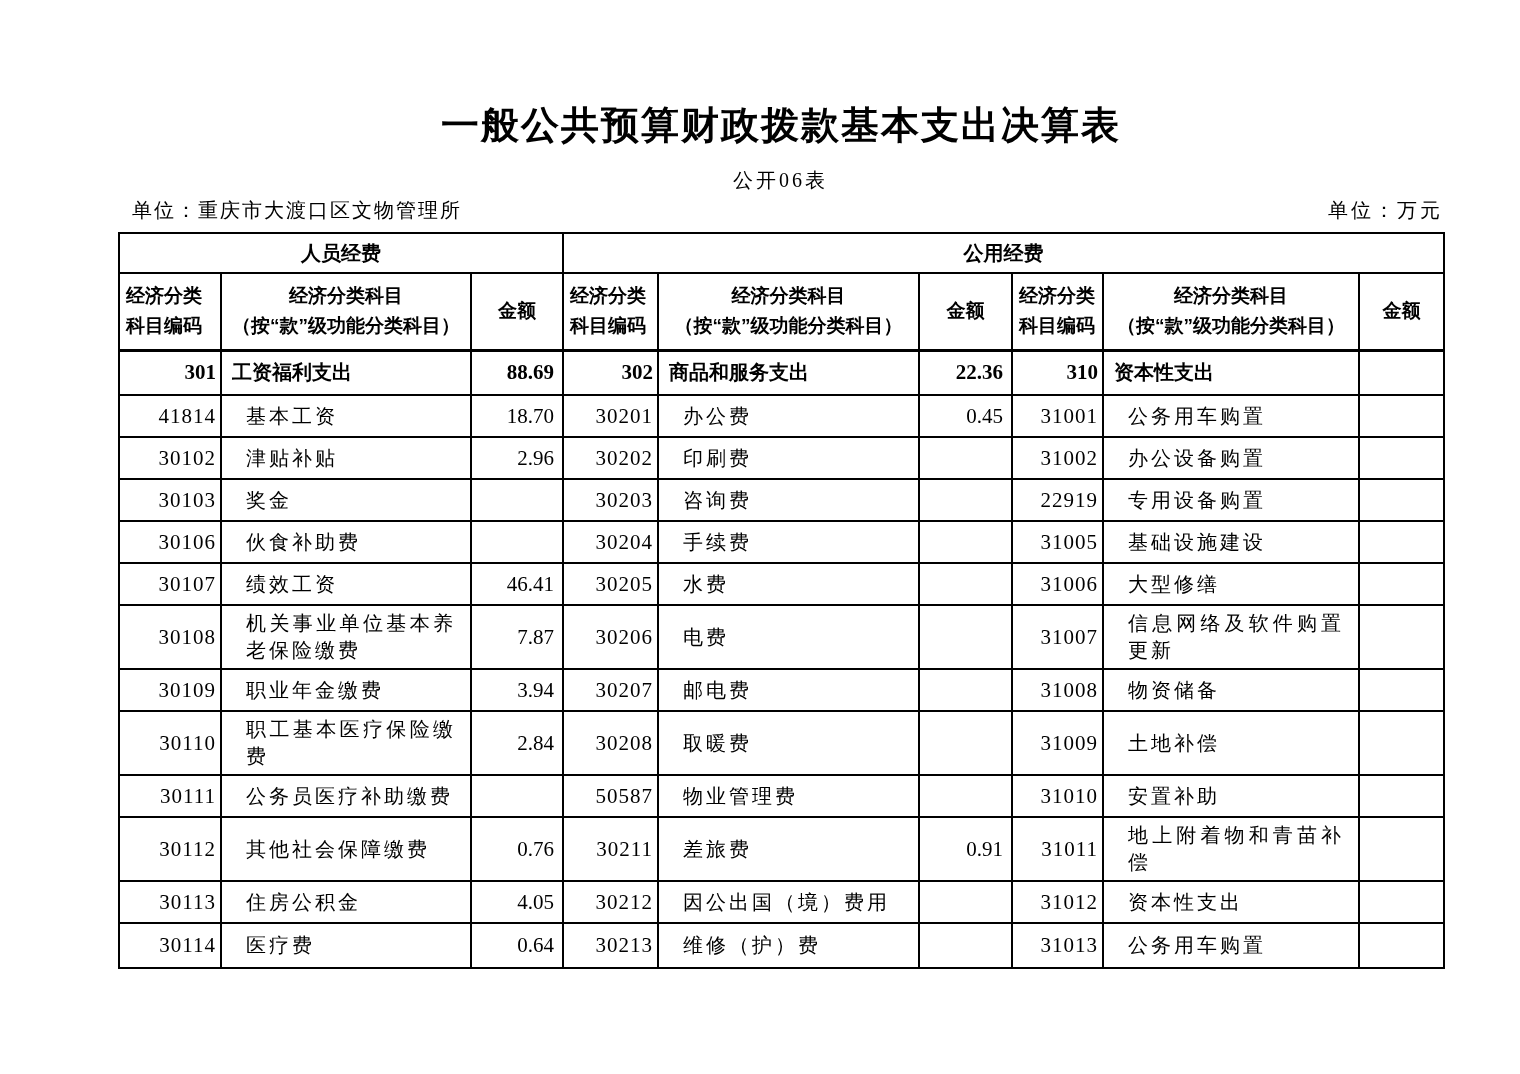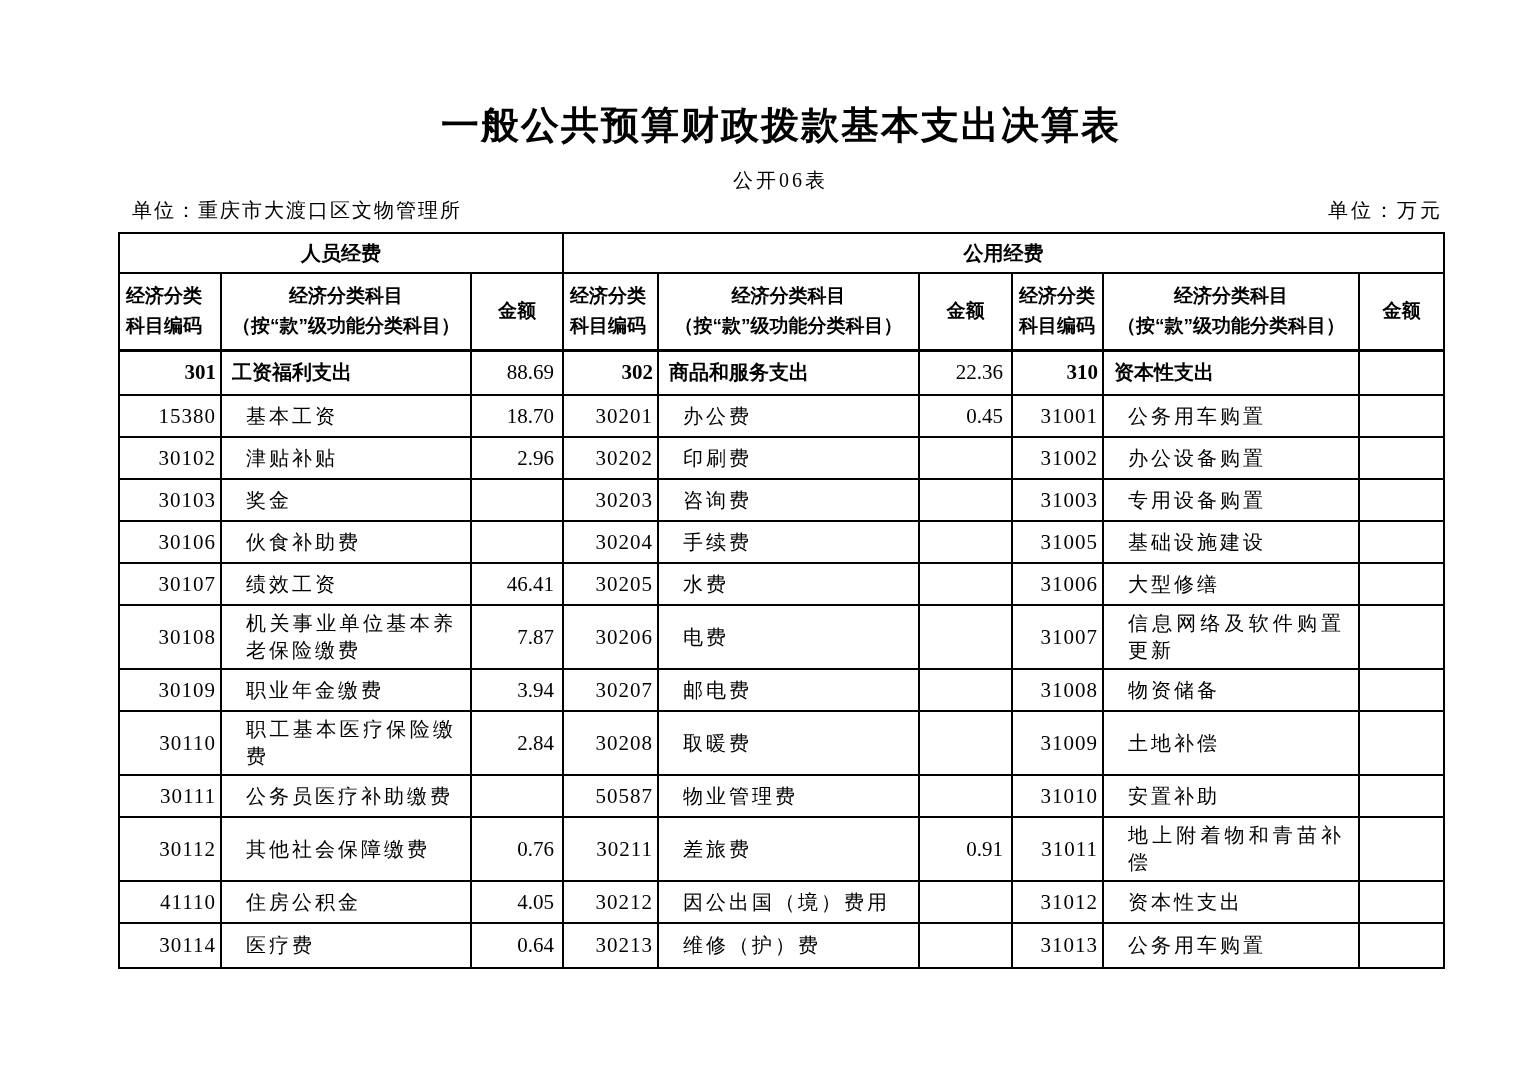--- a/index.html
+++ b/index.html
@@ -80,21 +80,21 @@
     letter-spacing:3px;
   }
   td.amount-cell {
     font-size:21px;
     padding:2px 8px 2px 2px;
     text-align:right;
   }
   tr.total-row td.code-cell   { font-weight:bold; padding-left:9px; letter-spacing:0; }
   tr.total-row td.subject-cell{ font-weight:bold; padding-left:10px; letter-spacing:0;
                                 font-family:"Liberation Sans","DejaVu Sans",sans-serif; font-size:20px; }
-  tr.total-row td.amount-cell { font-weight:normal; }
+  tr.total-row td.amount-cell { font-weight:bold; }
 </style>
 </head>
 <body>
 
 <div class="page">
   <h1 class="title">一般公共预算财政拨款基本支出决算表</h1>
   <div class="meta-code">公开06表</div>
   <div class="meta-row">
     <span class="meta-unit">单位：重庆市大渡口区文物管理所</span>
     <span class="meta-currency">单位：万元</span>
@@ -144,21 +144,21 @@
           <td class="subject-cell">工资福利支出</td>
           <td class="amount-cell">88.69</td>
           <td class="code-cell">302</td>
           <td class="subject-cell">商品和服务支出</td>
           <td class="amount-cell">22.36</td>
           <td class="code-cell">310</td>
           <td class="subject-cell">资本性支出</td>
           <td class="amount-cell"></td>
         </tr>
         <tr>
-          <td class="code-cell">15380</td>
+          <td class="code-cell">41814</td>
           <td class="subject-cell">基本工资</td>
           <td class="amount-cell">18.70</td>
           <td class="code-cell">30201</td>
           <td class="subject-cell">办公费</td>
           <td class="amount-cell">0.45</td>
           <td class="code-cell">31001</td>
           <td class="subject-cell">公务用车购置</td>
           <td class="amount-cell"></td>
         </tr>
         <tr>
@@ -172,21 +172,21 @@
           <td class="subject-cell">办公设备购置</td>
           <td class="amount-cell"></td>
         </tr>
         <tr>
           <td class="code-cell">30103</td>
           <td class="subject-cell">奖金</td>
           <td class="amount-cell"></td>
           <td class="code-cell">30203</td>
           <td class="subject-cell">咨询费</td>
           <td class="amount-cell"></td>
-          <td class="code-cell">31003</td>
+          <td class="code-cell">22919</td>
           <td class="subject-cell">专用设备购置</td>
           <td class="amount-cell"></td>
         </tr>
         <tr>
           <td class="code-cell">30106</td>
           <td class="subject-cell">伙食补助费</td>
           <td class="amount-cell"></td>
           <td class="code-cell">30204</td>
           <td class="subject-cell">手续费</td>
           <td class="amount-cell"></td>
@@ -254,21 +254,21 @@
           <td class="subject-cell">其他社会保障缴费</td>
           <td class="amount-cell">0.76</td>
           <td class="code-cell">30211</td>
           <td class="subject-cell">差旅费</td>
           <td class="amount-cell">0.91</td>
           <td class="code-cell">31011</td>
           <td class="subject-cell">地上附着物和青苗补偿</td>
           <td class="amount-cell"></td>
         </tr>
         <tr>
-          <td class="code-cell">41110</td>
+          <td class="code-cell">30113</td>
           <td class="subject-cell">住房公积金</td>
           <td class="amount-cell">4.05</td>
           <td class="code-cell">30212</td>
           <td class="subject-cell">因公出国（境）费用</td>
           <td class="amount-cell"></td>
           <td class="code-cell">31012</td>
           <td class="subject-cell">资本性支出</td>
           <td class="amount-cell"></td>
         </tr>
         <tr>

